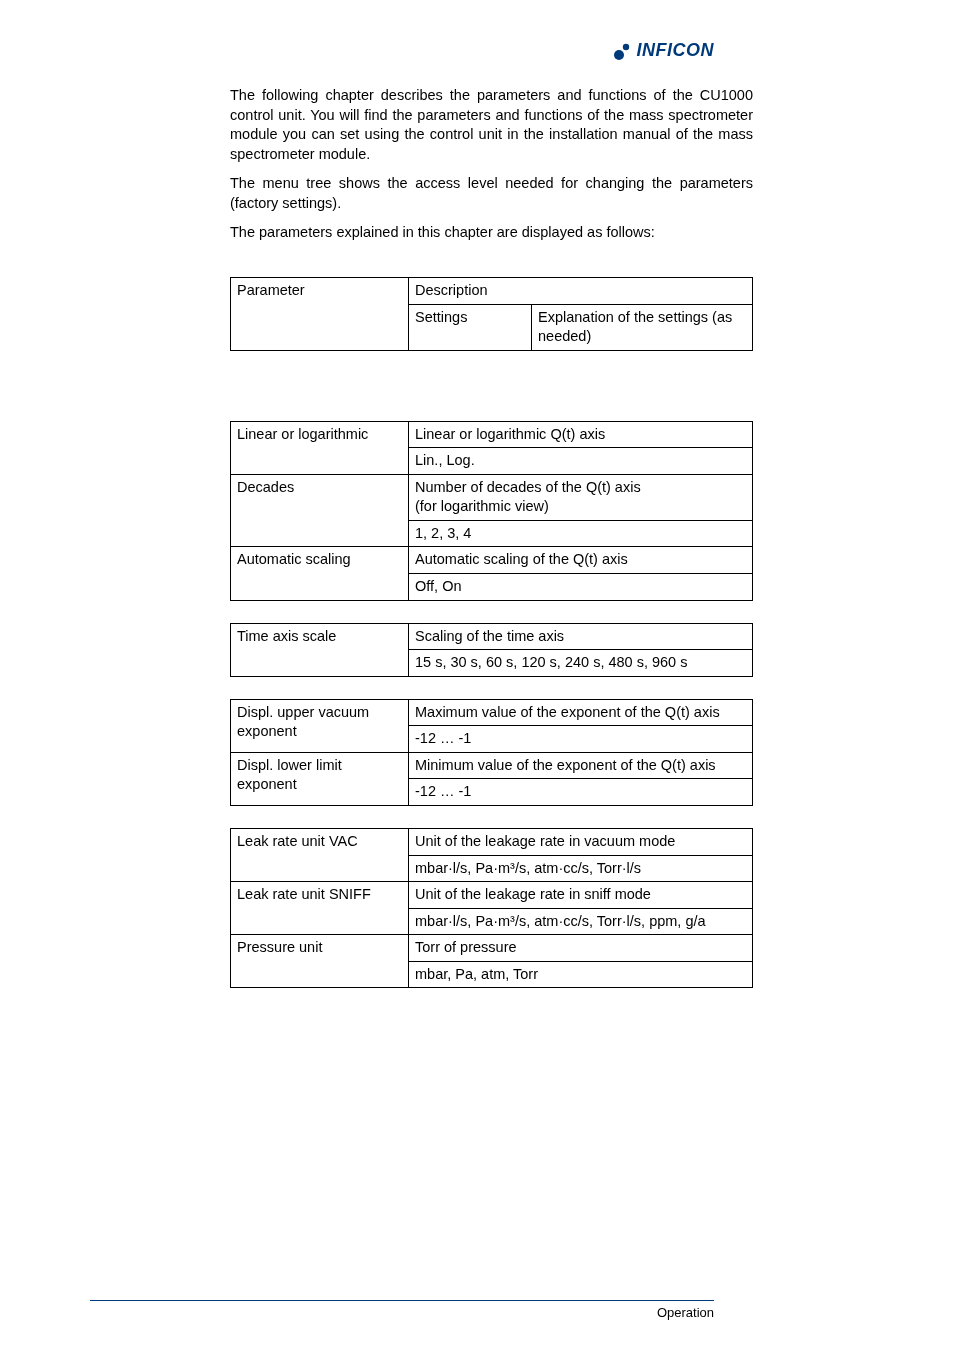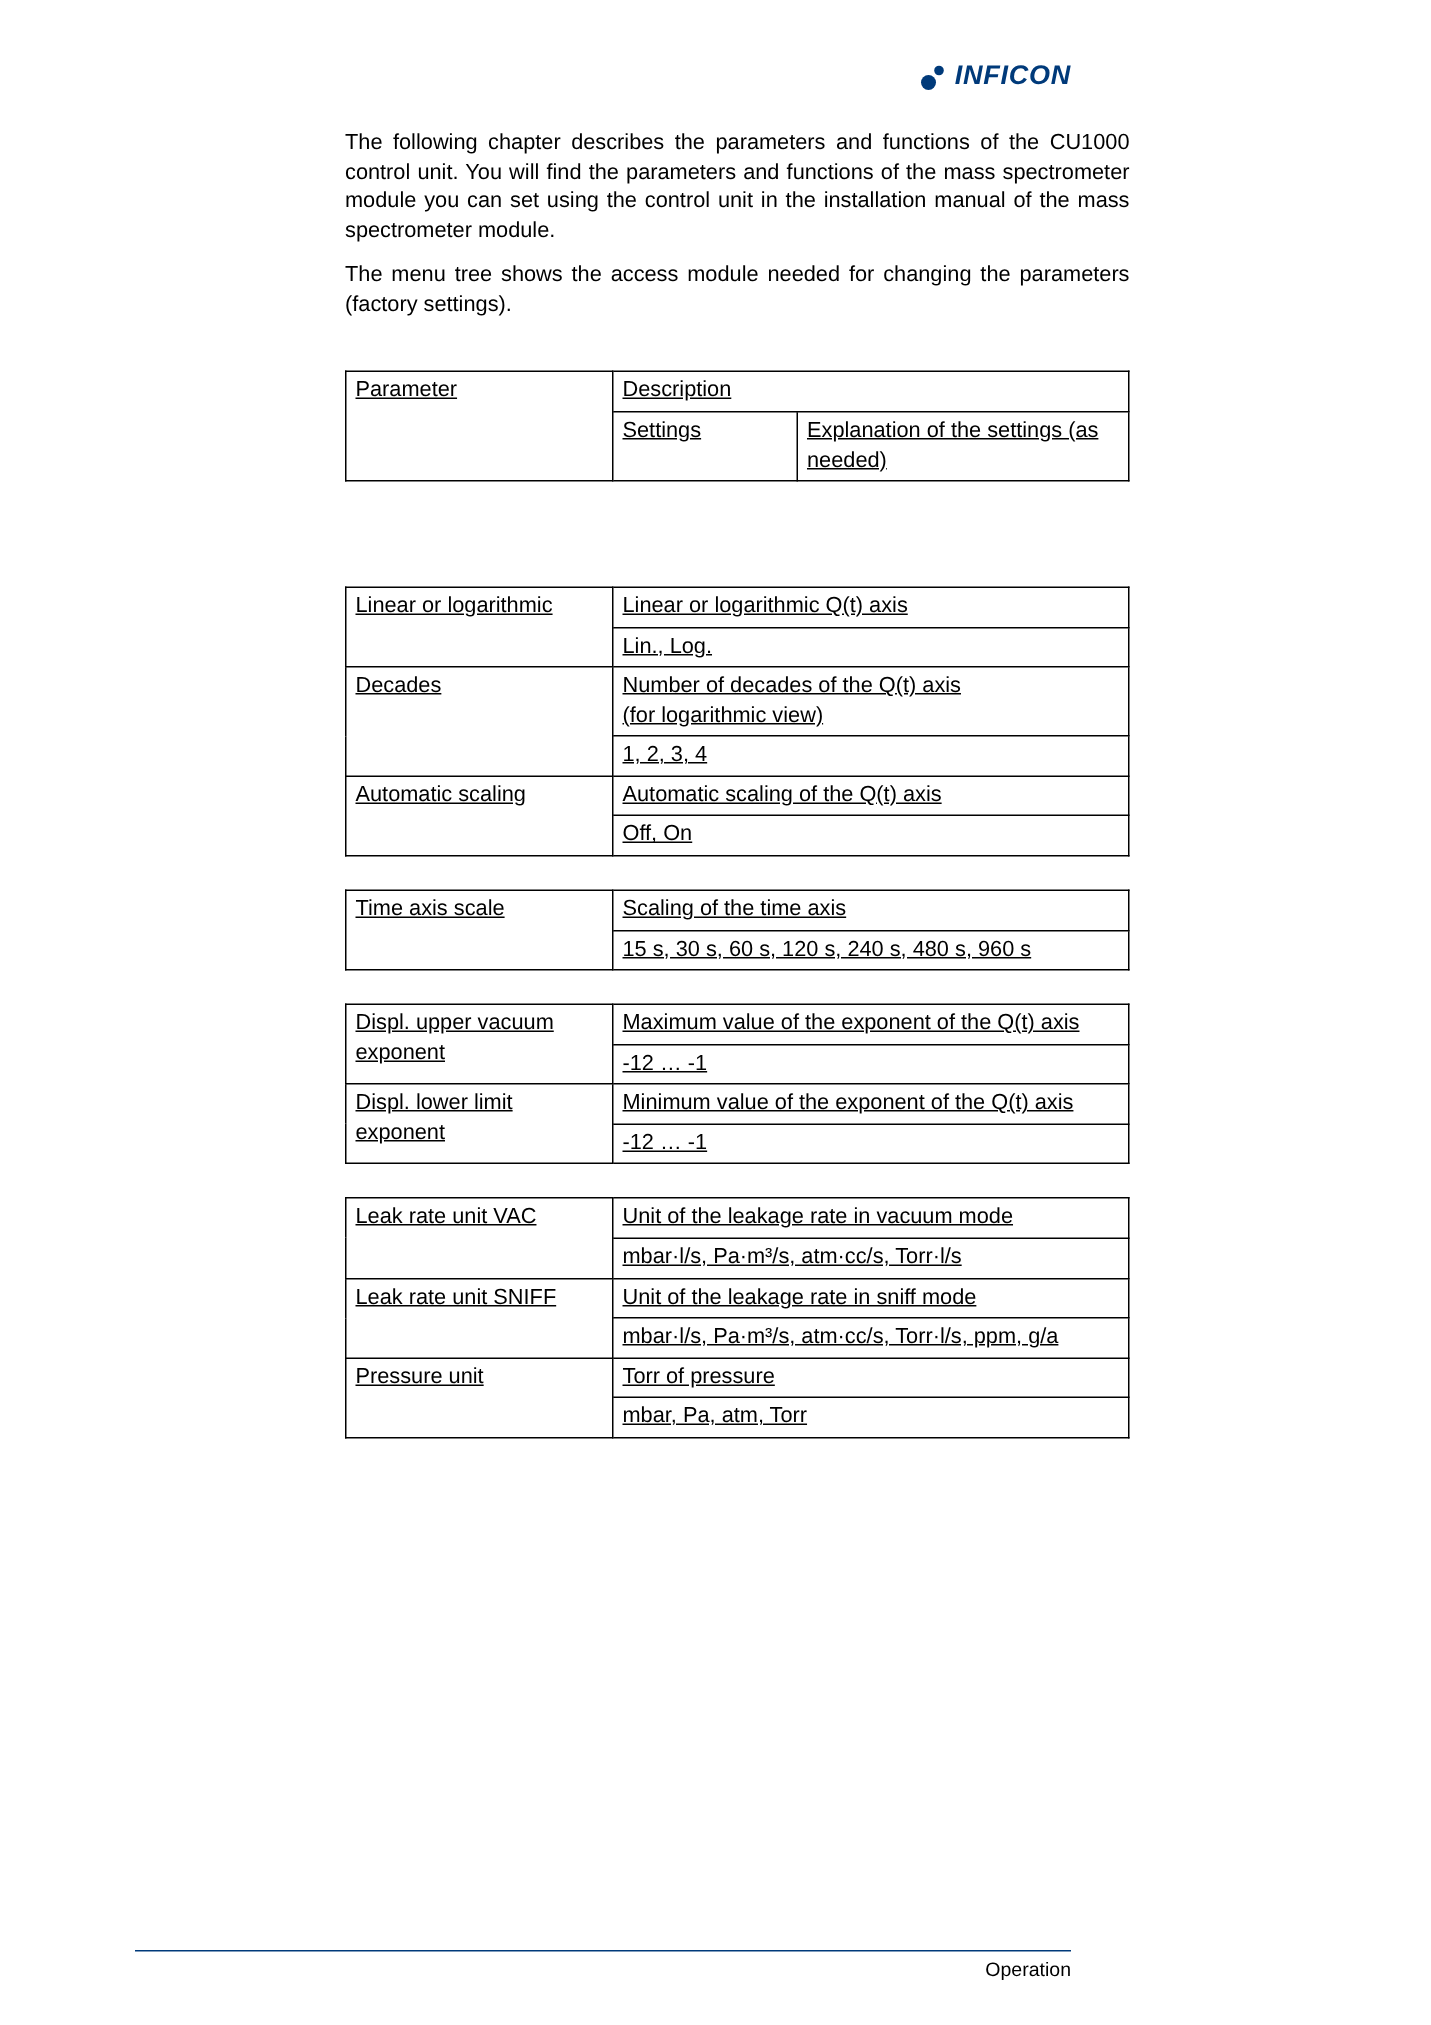--- a/index.html
+++ b/index.html
@@ -35,21 +35,20 @@
     font-size: 14.5px;
     line-height: 1.35;
     margin: 0 0 10px 0;
     text-align: justify;
   }
   table.data-table {
     border-collapse: collapse;
     width: 100%;
     margin: 8px 0 22px 0;
     font-size: 14.5px;
-    text-decoration: underline;
   }
   table.data-table td {
     border: 1px solid #000;
     padding: 3px 6px;
     vertical-align: top;
     line-height: 1.35;
   }
   .w-param { width: 165px; }
   .w-settings { width: 110px; }
   .table-gap { height: 40px; }
@@ -81,21 +80,22 @@
     <svg width="20" height="20" viewBox="0 0 20 20">
       <circle cx="6" cy="14" r="5" fill="#003a7a"></circle>
       <circle cx="13" cy="6" r="3.2" fill="#003a7a"></circle>
     </svg>
     <span>INFICON</span>
   </div>
 
   <div class="content">
 
     <p class="body-text">The following chapter describes the parameters and functions of the CU1000 control unit. You will find the parameters and functions of the mass spectrometer module you can set using the control unit in the installation manual of the mass spectrometer module.</p>
-    <p class="body-text">The menu tree shows the access module needed for changing the parameters (factory settings).</p>
+    <p class="body-text">The menu tree shows the access level needed for changing the parameters (factory settings).</p>
+    <p class="body-text">The parameters explained in this chapter are displayed as follows:</p>
 
     <div class="table-gap-small"></div>
 
     <table class="data-table">
       <tbody>
           <tr>
         <td class="w-param" rowspan="2">Parameter</td>
         <td colspan="2">Description</td>
       </tr>
       <tr>

